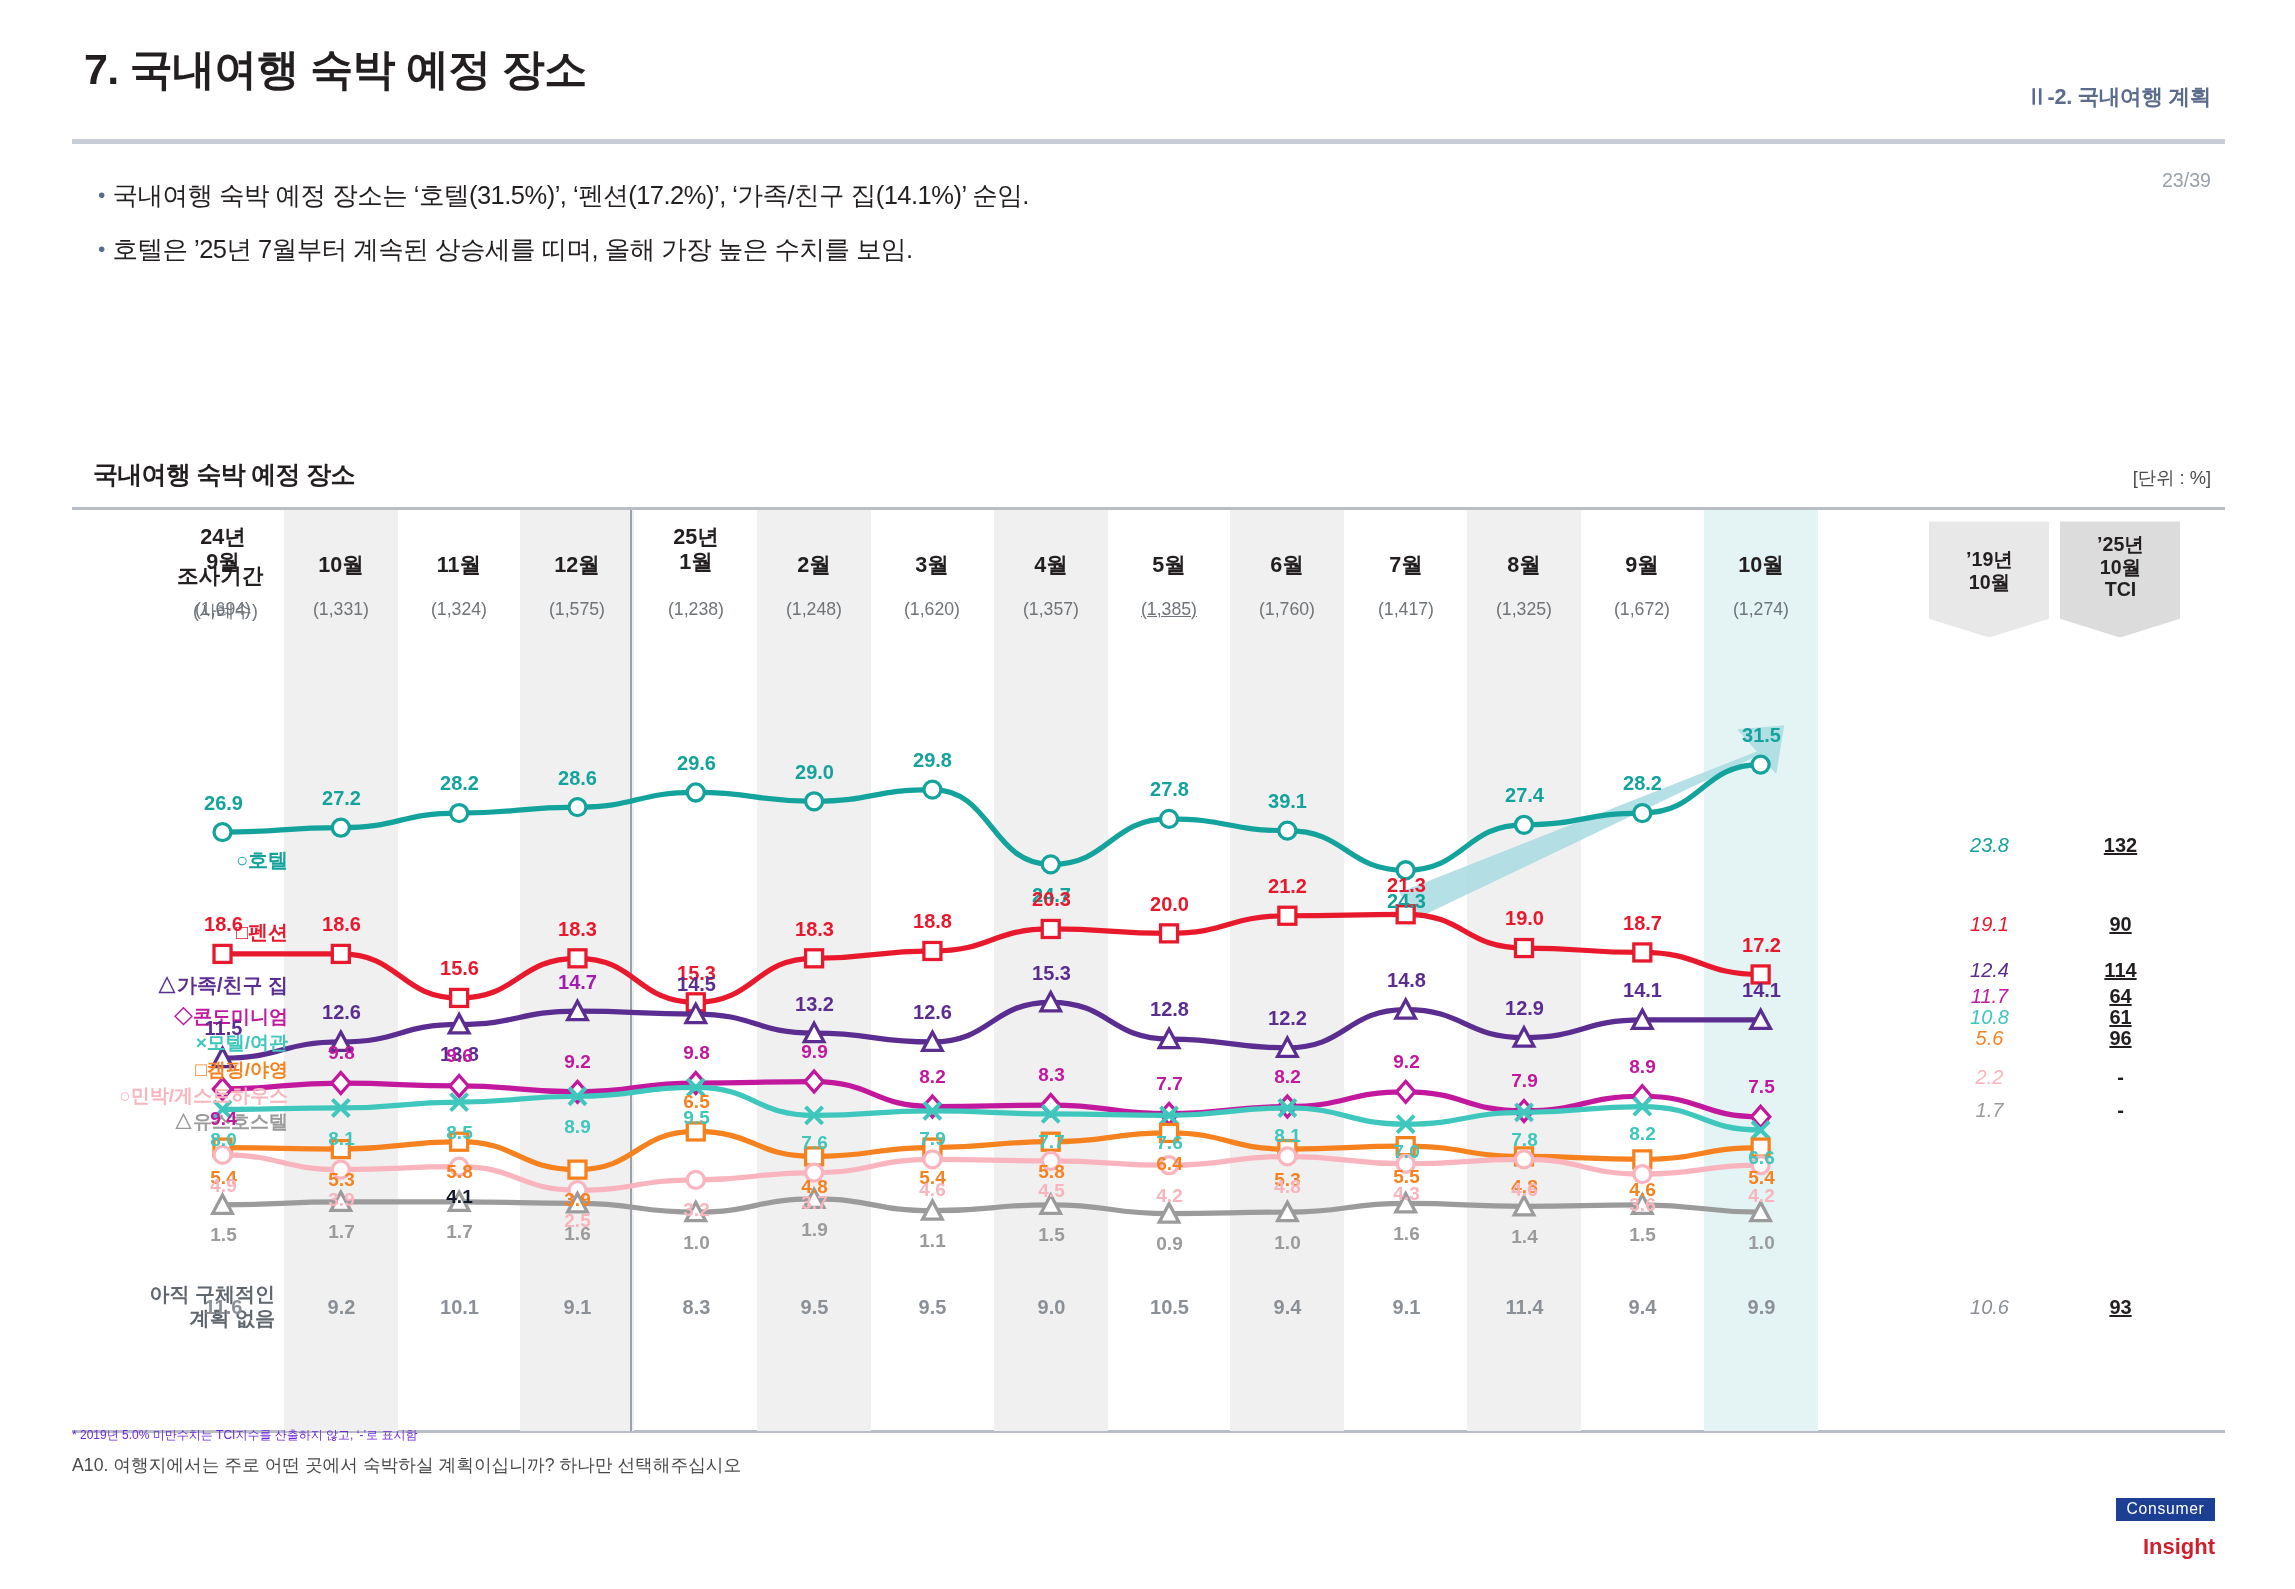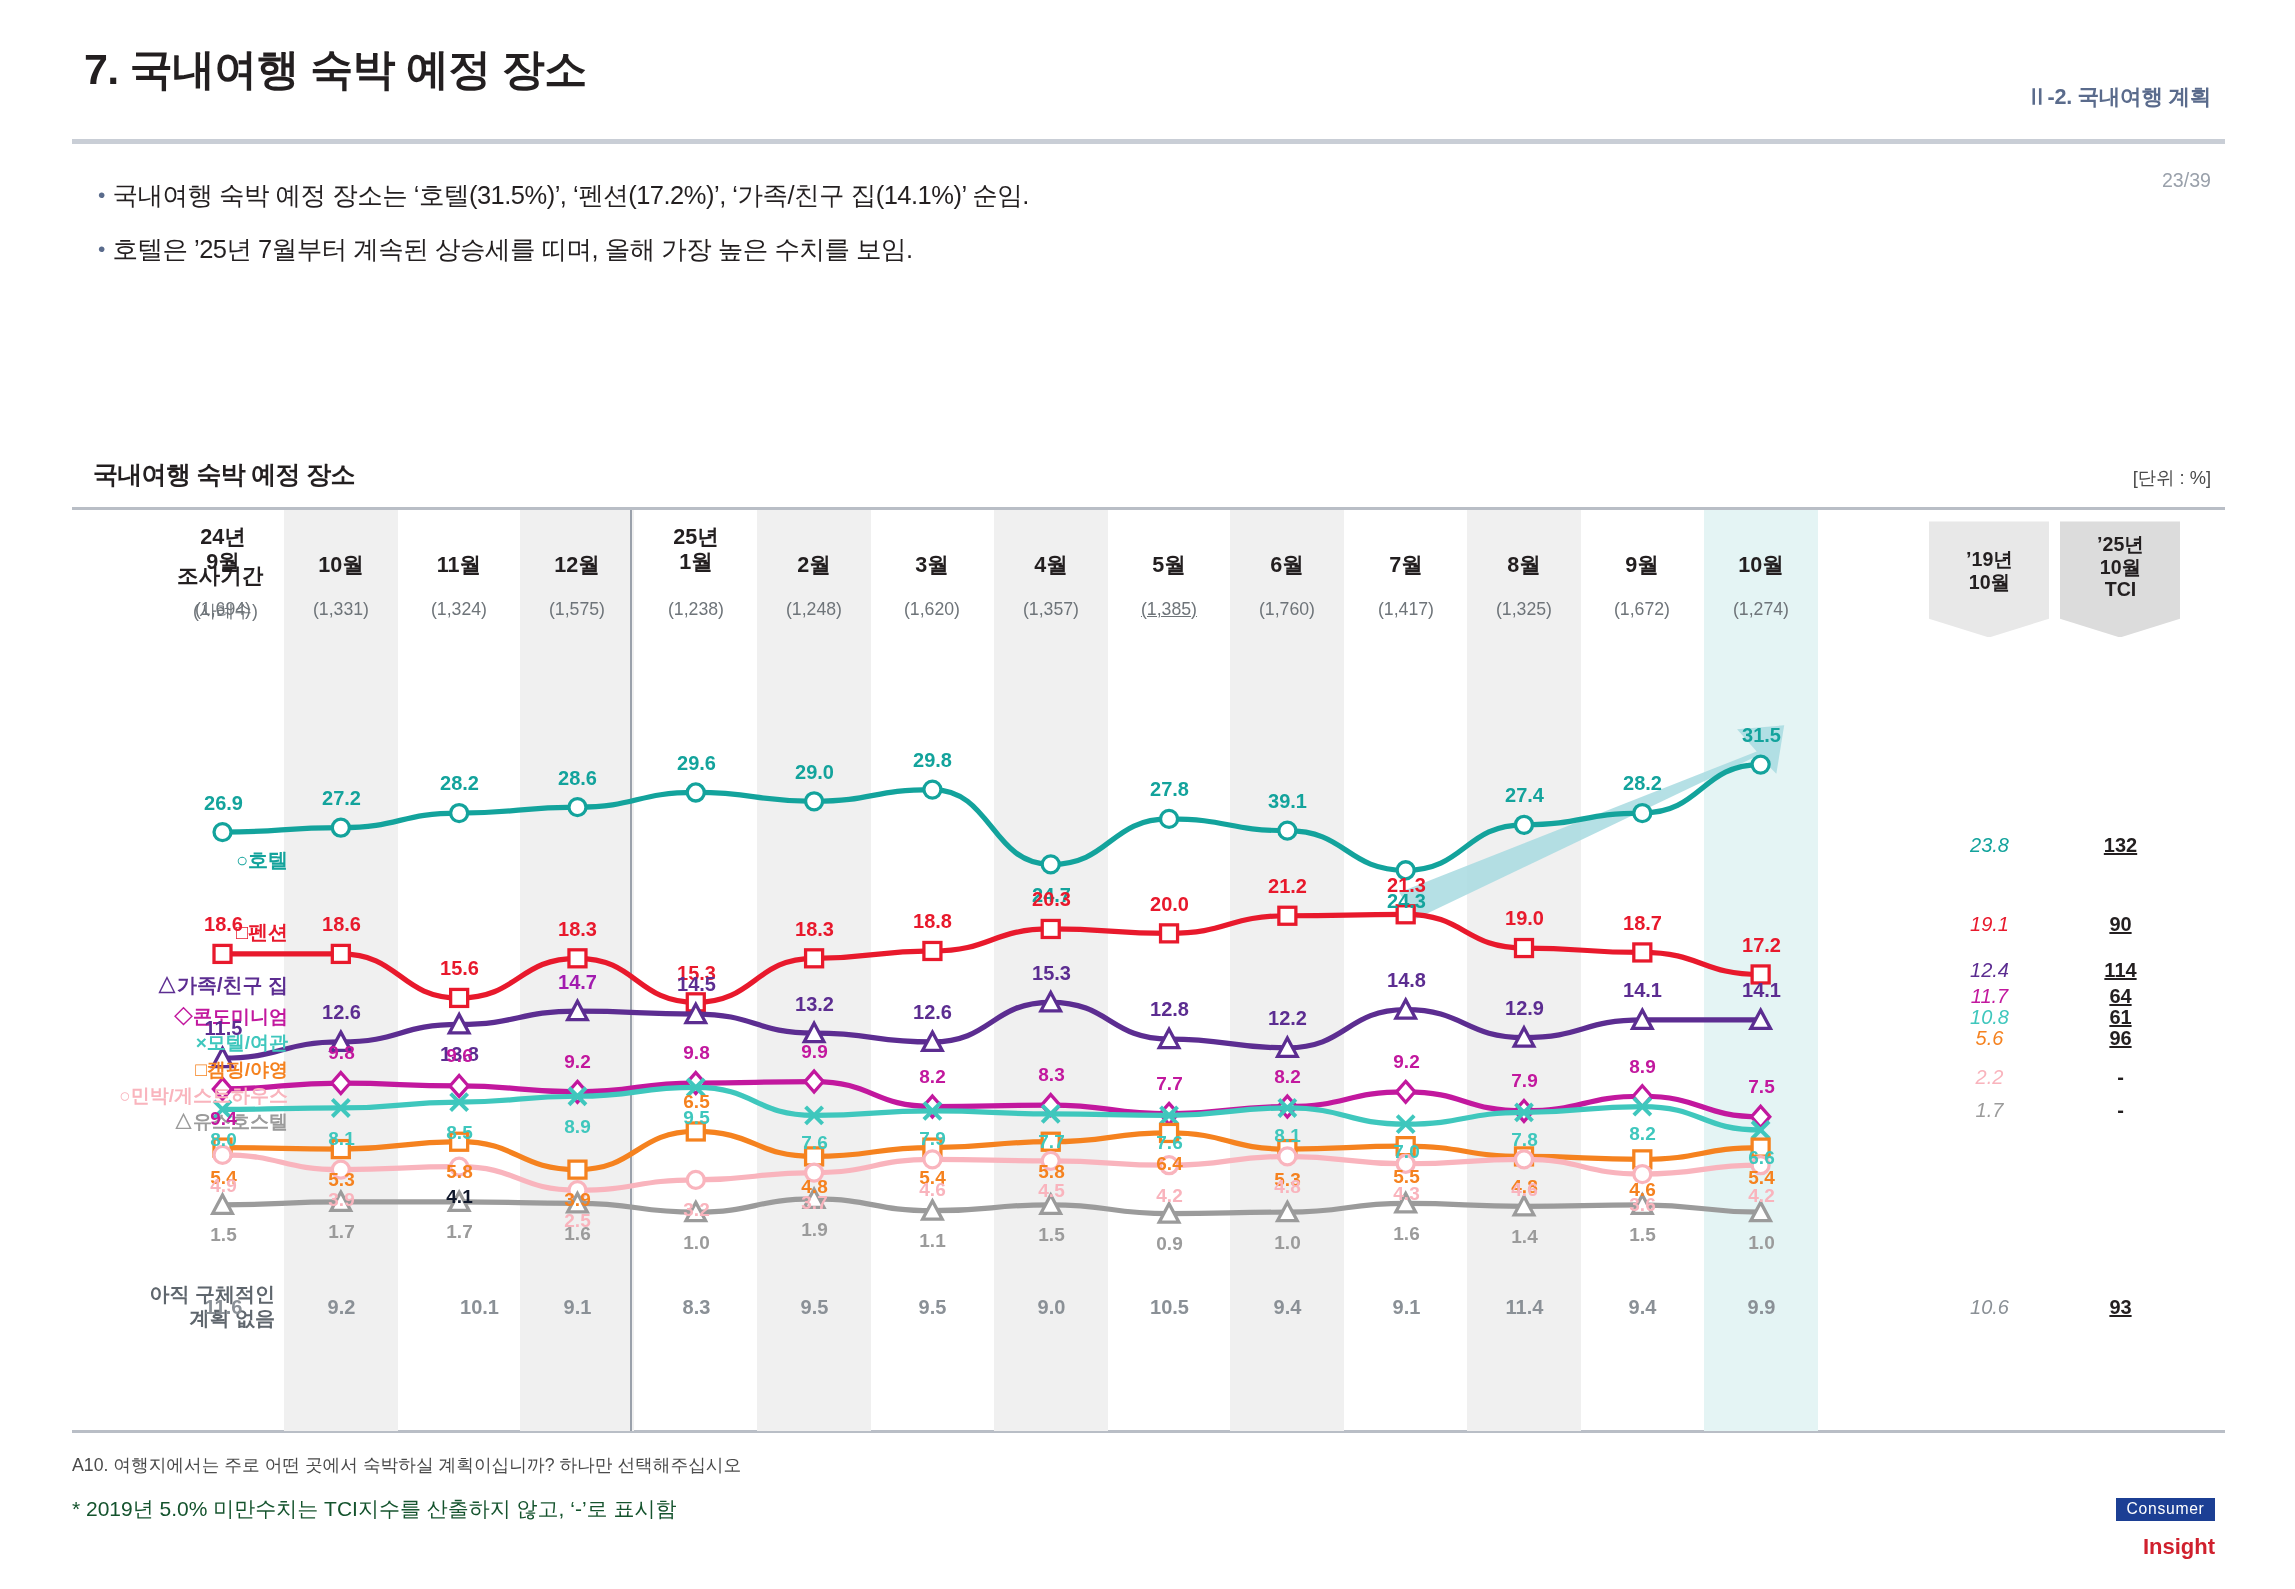--- a/index.html
+++ b/index.html
@@ -194,22 +194,22 @@
     color: #5f666d;
   }
   .bottom-val.gray { color: #8a9096; font-weight: bold; }
 
   
   #footnote-1 {
     position: absolute; left: 72px; top: 1453px;
     font-size: 17.7px; color: #4a4a4a;
   }
   #footnote-2 {
-    position: absolute; left: 72px; top: 1495px;
-    font-size: 21px; color: #14532d;
+    position: absolute; left: 72px; top: 1427px;
+    font-size: 12px; color: #6d28d9;
   }
   #brand {
     position: absolute; right: 80px; bottom: 29px;
     font-size: 22px; font-weight: bold; color: #1c3f94;
   }
   #brand .ci-red { color: #d0202e; }
   #brand-box {
     position: absolute; right: 80px; bottom: 68px;
     background: #1c3f94; color: #fff;
     font-size: 15.7px; padding: 2.6px 10.5px;
@@ -832,21 +832,21 @@
       <div class="sum-val" style="left: 1852px; width: 131px; top: 592px; color: rgb(155, 155, 155);">1.7</div>
       <div class="tci-val" style="left: 1983px; width: 131px; top: 592px; text-decoration: none;">-</div>
     </div>
   <div id="bottom-row">
       <div class="bottom-label" style="left: 0px; width: 203px; top: 775px;">
         <div>아직 구체적인</div>
         <div>계획 없음</div>
       </div>
       <div class="bottom-val gray" style="left: 151px; top: 789px;">11.6</div>
       <div class="bottom-val gray" style="left: 269px; top: 789px;">9.2</div>
-      <div class="bottom-val gray" style="left: 387px; top: 789px; text-align: right;">10.1</div>
+      <div class="bottom-val gray" style="left: 387px; top: 789px;">10.1</div>
       <div class="bottom-val gray" style="left: 505px; top: 789px;">9.1</div>
       <div class="bottom-val gray" style="left: 624px; top: 789px;">8.3</div>
       <div class="bottom-val gray" style="left: 742px; top: 789px;">9.5</div>
       <div class="bottom-val gray" style="left: 860px; top: 789px;">9.5</div>
       <div class="bottom-val gray" style="left: 979px; top: 789px;">9.0</div>
       <div class="bottom-val gray" style="left: 1097px; top: 789px;">10.5</div>
       <div class="bottom-val gray" style="left: 1215px; top: 789px;">9.4</div>
       <div class="bottom-val gray" style="left: 1334px; top: 789px;">9.1</div>
       <div class="bottom-val gray" style="left: 1452px; top: 789px;">11.4</div>
       <div class="bottom-val gray" style="left: 1570px; top: 789px;">9.4</div>

